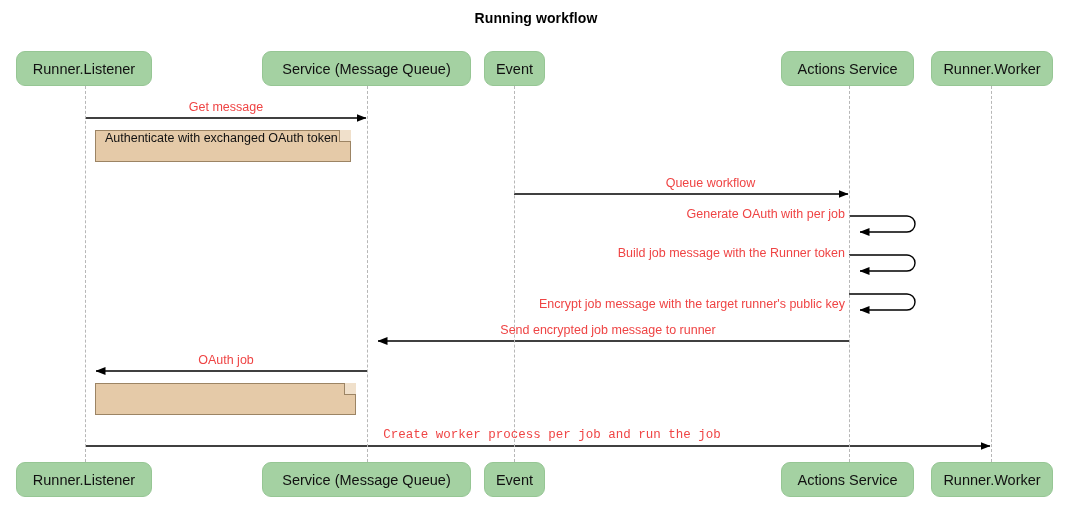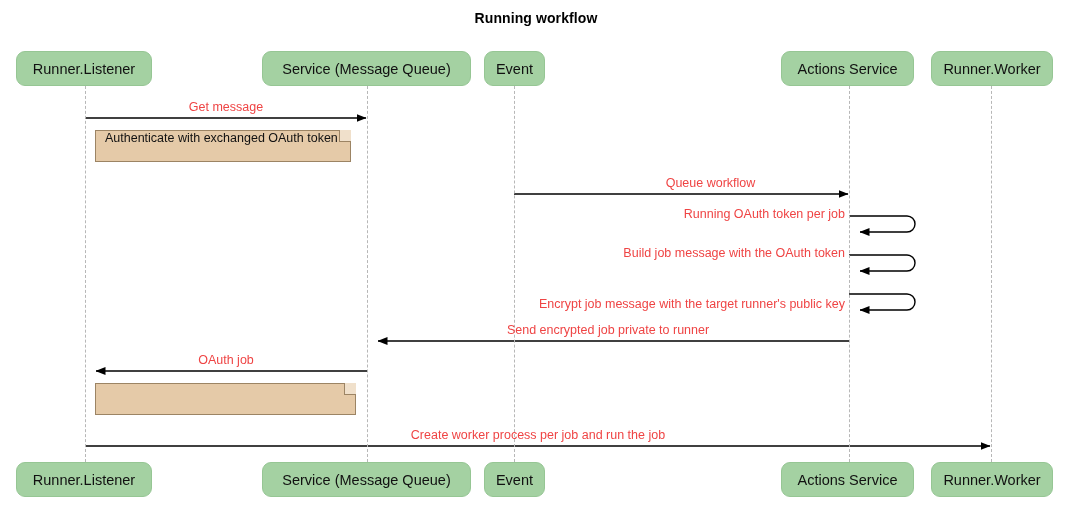--- a/index.html
+++ b/index.html
@@ -163,21 +163,21 @@
         <span>Authenticate with exchanged OAuth token</span>
         <span class="note-fold"></span>
       </div>
       <div class="note" style="left: 95px; top: 383px; width: 261px; height: 32px;">
         <span class="note-fold"></span>
       </div>
     </div>
   <div id="labels">
       <div class="msg-label" style="left: 226px; top: 100px;">Get message</div>
       <div class="msg-label" style="left: 681.5px; top: 176px; margin-left: 29px;">Queue workflow</div>
-      <div class="msg-label" style="left: 845px; top: 207px; transform: translateX(-100%);">Running OAuth token per job</div>
-      <div class="msg-label" style="left: 845px; top: 246px; transform: translateX(-100%);">Build job message with the OAuth token</div>
+      <div class="msg-label" style="left: 845px; top: 207px; transform: translateX(-100%);">Generate OAuth with per job</div>
+      <div class="msg-label" style="left: 845px; top: 246px; transform: translateX(-100%);">Build job message with the Runner token</div>
       <div class="msg-label" style="left: 845px; top: 285px; transform: translateX(-100%); margin-top: 12px;">Encrypt job message with the target runner's public key</div>
-      <div class="msg-label" style="left: 608px; top: 323px;">Send encrypted job private to runner</div>
+      <div class="msg-label" style="left: 608px; top: 323px;">Send encrypted job message to runner</div>
       <div class="msg-label" style="left: 226px; top: 353px;">OAuth job</div>
-      <div class="msg-label" style="left: 538px; top: 428px;">Create worker process per job and run the job</div>
+      <div class="msg-label" style="left: 552px; top: 428px; font-family: Liberation Mono, monospace;">Create worker process per job and run the job</div>
     </div>
 
 </div>
 
 </body></html>

